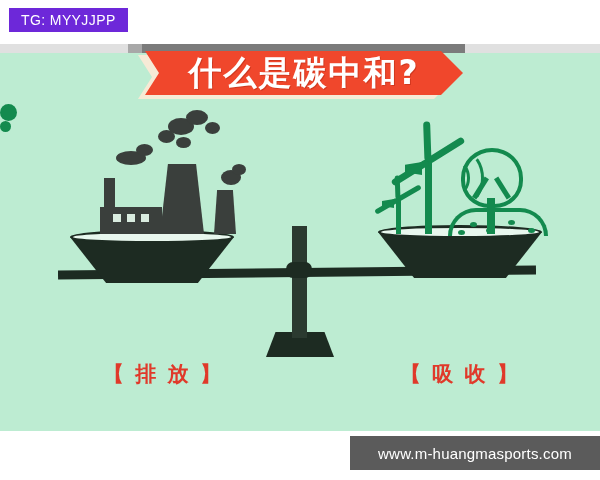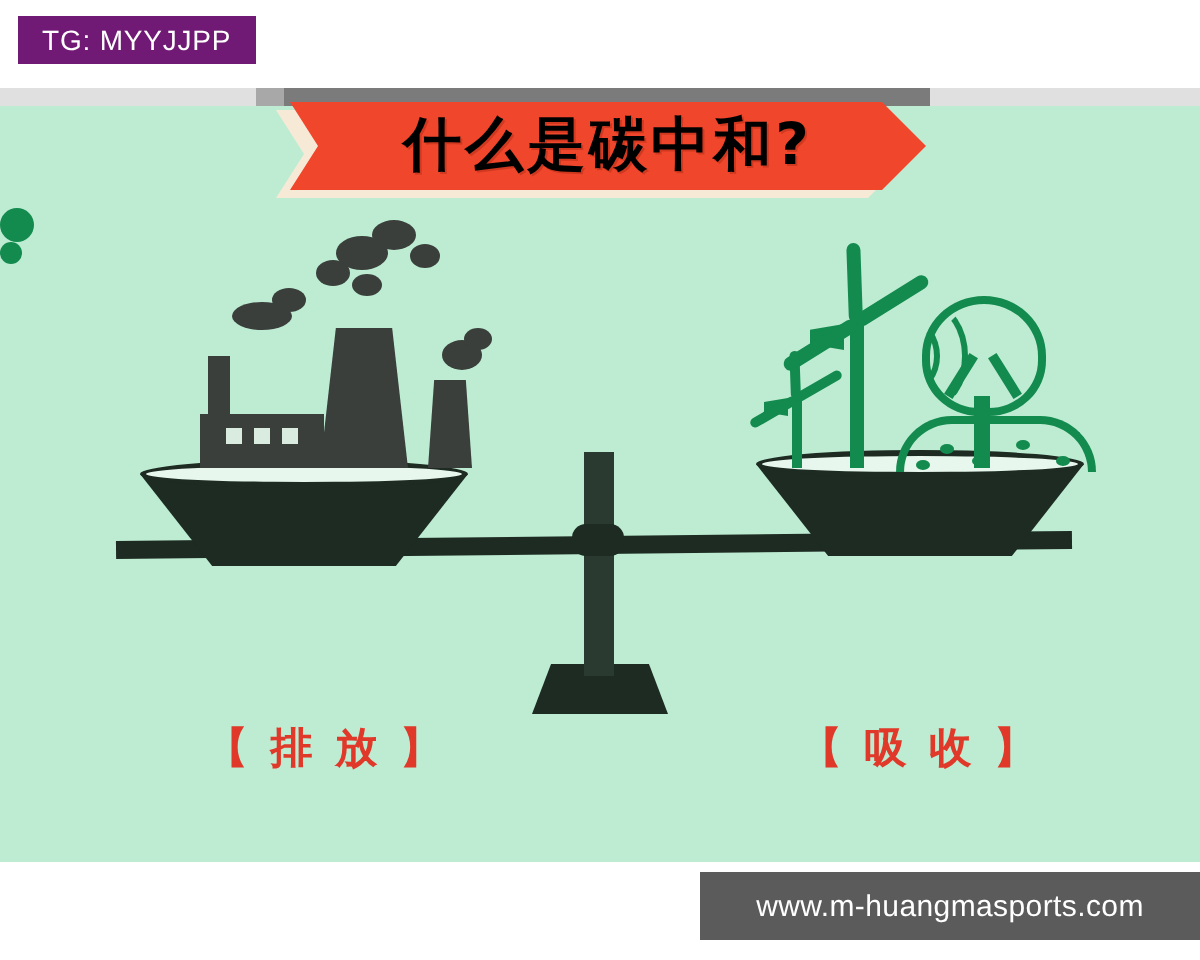--- a/index.html
+++ b/index.html
@@ -25,21 +25,21 @@
 
   
   .tg-chip {
     position: absolute;
     left: 9px;
     top: 8px;
     height: 24px;
     padding: 0 12px;
     display: flex;
     align-items: center;
-    background: #701a75;
+    background: #6d28d9;
     color: #ffffff;
     font-size: 14px;
     letter-spacing: .4px;
     font-family: "Liberation Sans", sans-serif;
     z-index: 40;
   }
 
   
   .board {
     position: absolute;
@@ -90,22 +90,22 @@
     left: 7px; top: 0;
     width: 318px; height: 44px;
     background: #f0472c;
     -webkit-clip-path: polygon(0 0, 14px 50%, 0 100%, 296px 100%, 318px 50%, 296px 0);
     clip-path: polygon(0 0, 14px 50%, 0 100%, 296px 100%, 318px 50%, 296px 0);
     display: flex;
     align-items: center;
     justify-content: center;
   }
   .banner-text {
-    color: #000000;
-    font-size: 29px;
+    color: #ffffff;
+    font-size: 33px;
     font-weight: bold;
     letter-spacing: 2px;
     text-shadow: 1px 1px 0 rgba(150,30,10,.35);
     font-family: "DejaVu Sans", "Liberation Sans", sans-serif;
   }
 
   
   .scale {
     position: absolute;
     left: 0;

